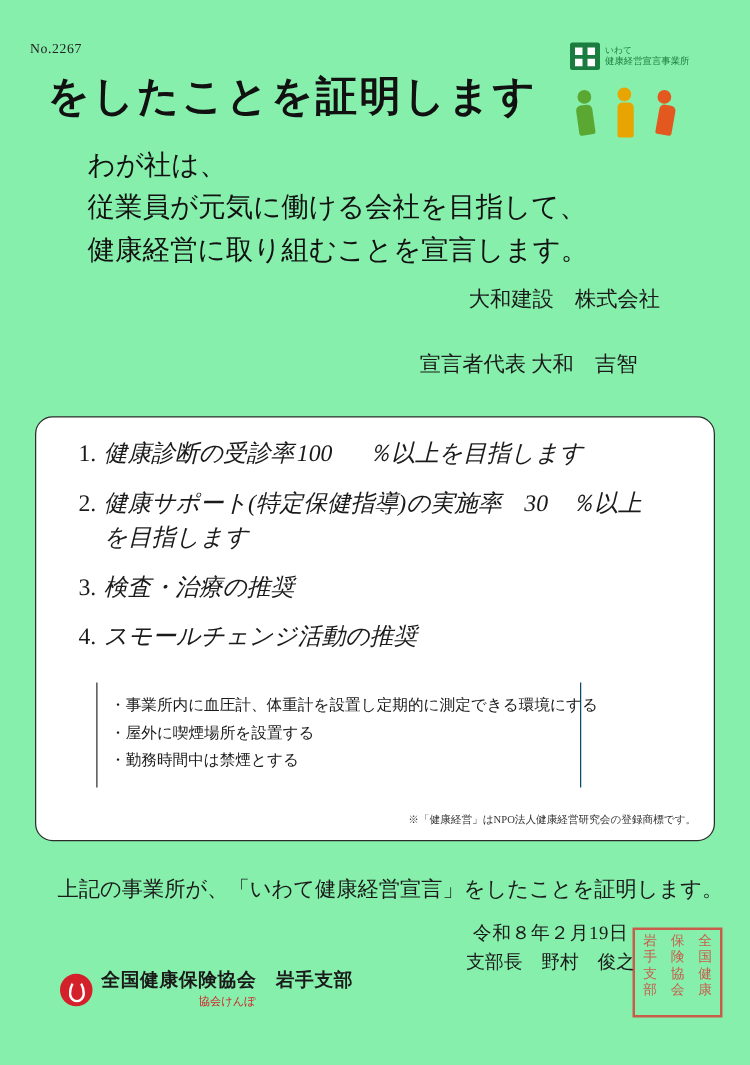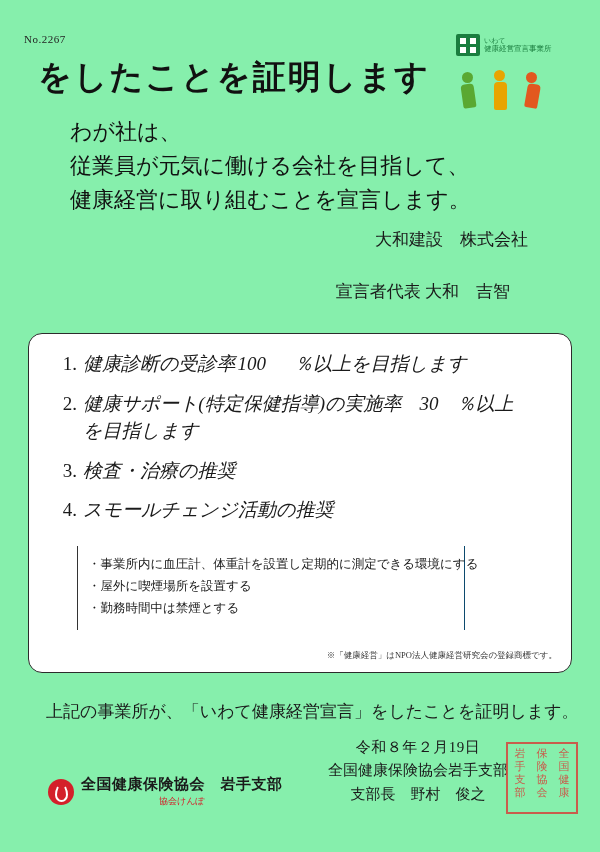--- a/index.html
+++ b/index.html
@@ -371,21 +371,20 @@
       <div>・勤務時間中は禁煙とする</div>
     </div>
 
     <div class="trademark">※「健康経営」はNPO法人健康経営研究会の登録商標です。</div>
   </div>
 
   <div class="certify">上記の事業所が、「いわて健康経営宣言」をしたことを証明します。</div>
 
   <div class="sig">
     <div class="date">令和８年２月19日</div>
-    <div>全国健康保険協会岩手支部</div>
     <div>支部長　野村　俊之</div>
   </div>
 
   <div class="seal">
     <div class="seal-col">
       <span>岩</span>
       <span>手</span>
       <span>支</span>
       <span>部</span>
     </div>

